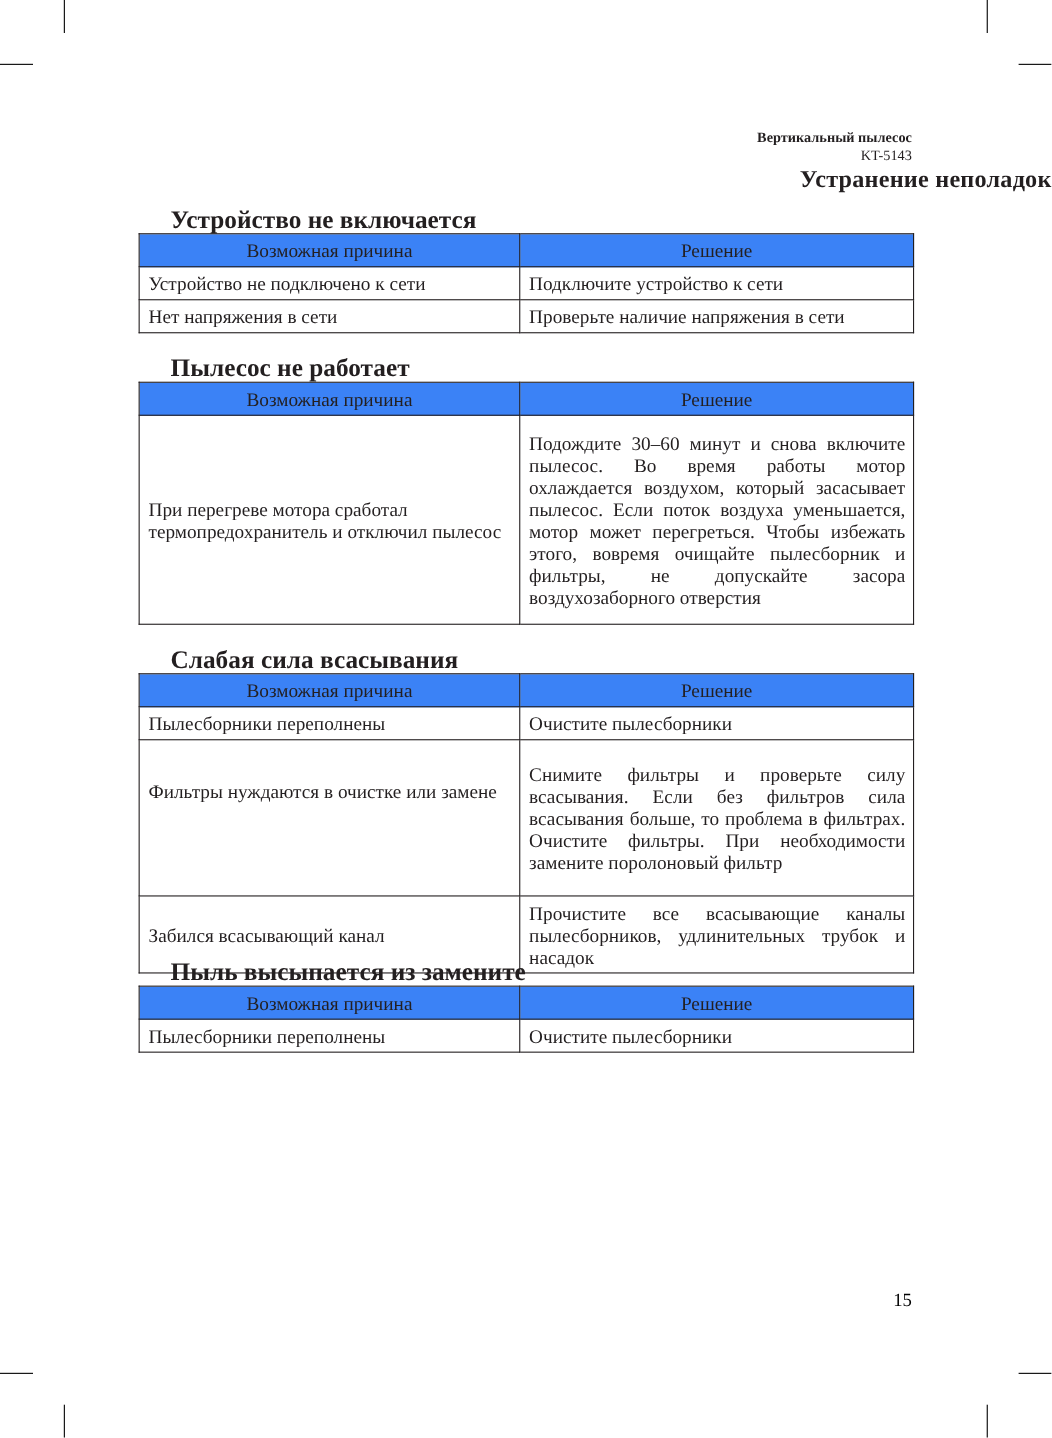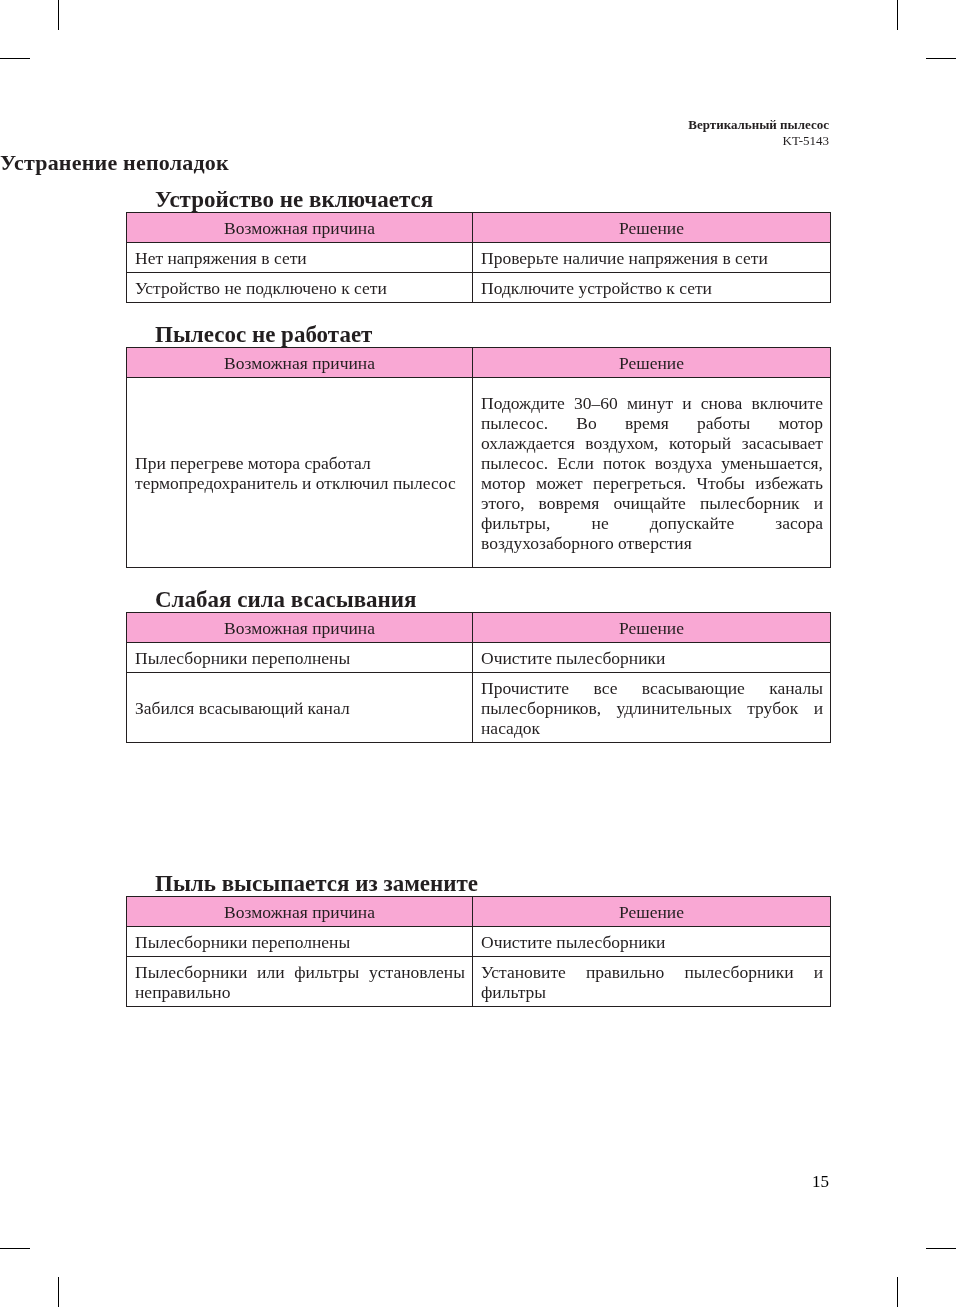--- a/index.html
+++ b/index.html
@@ -11,34 +11,34 @@
   .crop { position: absolute; background: #000; }
   .crop.v { width: 1px; height: 30px; }
   .crop.h { width: 30px; height: 1px; }
 
   .header-right {
     position: absolute; right: 127px; top: 117px; text-align: right;
     font-size: 13px; line-height: 16px;
   }
   .header-right .product { font-weight: bold; }
   .page-title {
-    position: absolute; top: 150px; left: 0; width: 956px; text-align: left;
+    position: absolute; top: 150px; left: 0; width: 956px; text-align: right;
     font-size: 22px; font-weight: bold; letter-spacing: 0.2px;
   }
   .section-title {
     position: absolute; left: 155px; font-size: 23px; font-weight: bold;
   }
   table.ts {
     position: absolute; left: 126px; width: 704px; border-collapse: collapse;
     table-layout: fixed; font-size: 17.5px; line-height: 20px;
   }
   table.ts col.c1 { width: 346px; }
   table.ts col.c2 { width: 358px; }
   table.ts th {
-    background: #f9a8d4; font-weight: normal; border: 1px solid #231f20;
+    background: #3b82f6; font-weight: normal; border: 1px solid #231f20;
     height: 29px; padding: 0; text-align: center; vertical-align: middle;
   }
   table.ts td {
     border: 1px solid #231f20; padding: 4px 7px 4px 8px; vertical-align: middle;
   }
   table.ts td.sol { text-align: justify; }
   .page-number {
     position: absolute; right: 127px; top: 1172px; font-size: 17px; color: #000000;
   }
 </style>
@@ -66,26 +66,26 @@
   <colgroup>
       <col class="c1">
       <col class="c2">
     </colgroup>
   <tbody>
       <tr>
     <th>Возможная причина</th>
     <th>Решение</th>
   </tr>
   <tr>
+    <td style="height:21px;">Устройство не подключено к сети</td>
+    <td class="sol">Подключите устройство к сети</td>
+  </tr>
+  <tr>
     <td style="height:21px;">Нет напряжения в сети</td>
     <td class="sol">Проверьте наличие напряжения в сети</td>
-  </tr>
-  <tr>
-    <td style="height:21px;">Устройство не подключено к сети</td>
-    <td class="sol">Подключите устройство к сети</td>
   </tr>
 </tbody>
   </table>
 
 <div class="section-title" style="top:322px;">Пылесос не работает</div>
 <table class="ts" style="top:347px;">
   <colgroup>
       <col class="c1">
       <col class="c2">
     </colgroup>
@@ -110,20 +110,24 @@
   <tbody>
       <tr>
     <th>Возможная причина</th>
     <th>Решение</th>
   </tr>
   <tr>
     <td style="height:21px;">Пылесборники переполнены</td>
     <td class="sol">Очистите пылесборники</td>
   </tr>
   <tr>
+    <td style="height:101px; vertical-align:top; padding-top:36px;">Фильтры нуждаются в очистке или замене</td>
+    <td class="sol">Снимите фильтры и проверьте силу всасывания. Если без фильтров сила всасывания больше, то проблема в фильтрах. Очистите фильтры. При необходимости замените поролоновый фильтр</td>
+  </tr>
+  <tr>
     <td style="height:61px;">Забился всасывающий канал</td>
     <td class="sol">Прочистите все всасывающие каналы пылесборников, удлинительных трубок и насадок</td>
   </tr>
 </tbody>
   </table>
 
 <div class="section-title" style="top:871px;">Пыль высыпается из замените</div>
 <table class="ts" style="top:896px;">
   <colgroup>
       <col class="c1">
@@ -131,20 +135,16 @@
     </colgroup>
   <tbody>
       <tr>
     <th>Возможная причина</th>
     <th>Решение</th>
   </tr>
   <tr>
     <td style="height:21px;">Пылесборники переполнены</td>
     <td class="sol">Очистите пылесборники</td>
   </tr>
-  <tr>
-    <td class="sol" style="height:41px;">Пылесборники или фильтры установлены неправильно</td>
-    <td class="sol">Установите правильно пылесборники и фильтры</td>
-  </tr>
 </tbody>
   </table>
 
 <div class="page-number">15</div>
 
 </body></html>

